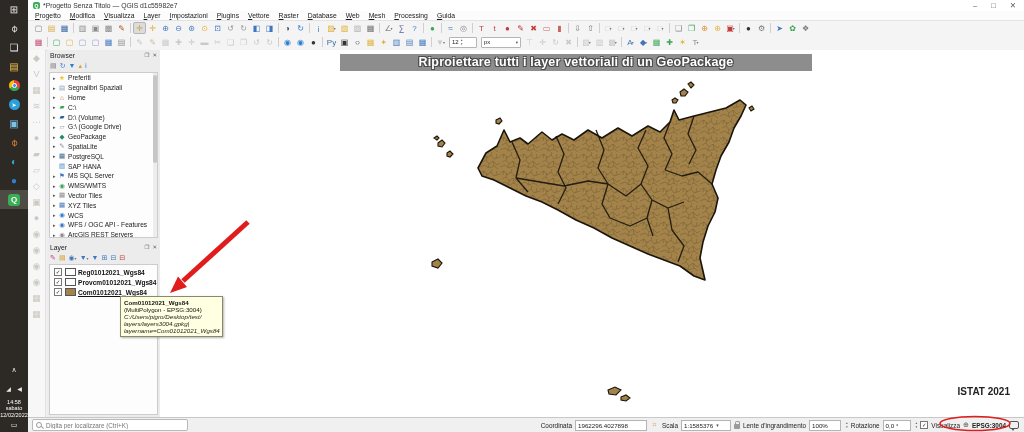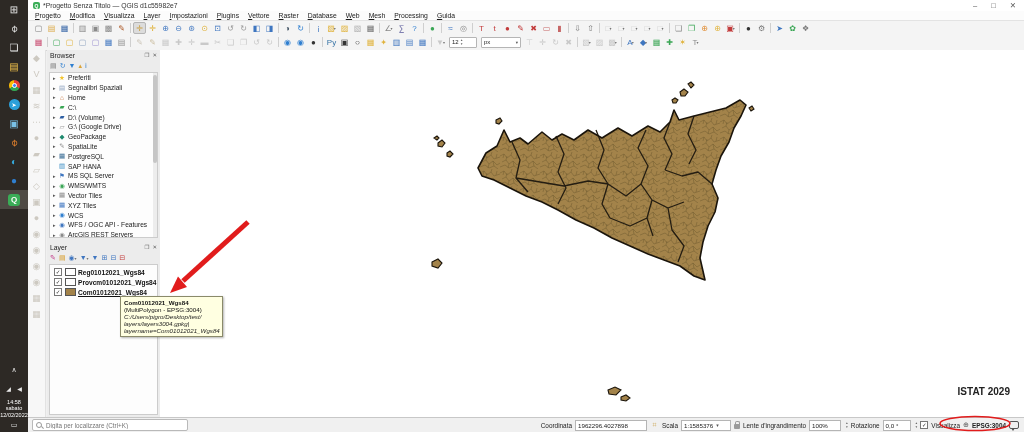--- a/index.html
+++ b/index.html
@@ -508,22 +508,23 @@
             <path d="M318,118 L326,103 L337,96 L344,80 L350,92 L360,88 L368,94 L382,82 L392,90 L402,84 L414,90 L428,80 L442,88 L458,78 L472,86 L488,76 L500,82 L510,72 L514,60 L519,70 L534,66 L550,62 L566,58 L580,50 L586,55 L581,66 L574,78 L569,92 L561,106 L556,120 L552,134 L558,148 L555,162 L548,176 L543,192 L540,208 L545,230 L534,226 L520,216 L504,210 L488,204 L470,196 L452,188 L434,178 L416,170 L398,160 L382,152 L366,146 L350,138 L334,130 L322,126 Z" fill="none" stroke-width="1.6" stroke-linejoin="round" stroke="#1a140b"></path>
           </g>
           <g fill="#a3834a">
             <path d="M520,42 l4,-3 l4,3 l-3,4 l-4,0 Z M528,34 l3,-2 l3,3 l-3,3 Z M512,50 l3,-2 l3,2 l-2,3 l-3,0 Z M589,58 l3,-2 l2,3 l-3,2 Z" stroke-width="1.1" stroke="#1a140b"></path>
             <path d="M336,70 l4,-2 l2,3 l-3,3 l-3,-1 Z" stroke-width="1.1" stroke="#1a140b"></path>
             <path d="M278,93 l4,-3 l3,3 l-3,4 l-4,-1 Z M287,103 l3,-2 l3,3 l-3,3 l-3,-1 Z M274,88 l3,-2 l2,2 l-2,2 Z" stroke-width="1.1" stroke="#1a140b"></path>
             <path d="M272,212 l6,-3 l4,4 l-4,5 l-6,-2 Z" stroke-width="1.1" stroke="#1a140b"></path>
             <path d="M448,340 l7,-3 l6,3 l-5,5 l-7,-1 Z M461,347 l5,-2 l4,3 l-4,3 l-5,-1 Z" stroke-width="1.1" stroke="#1a140b"></path>
           </g>
         </svg>
+        <div id="banner">Riproiettare tutti i layer vettoriali di un GeoPackage</div>
         <div id="credits">
-          <div id="credit1">ISTAT 2029</div>
+          <div id="credit1">ISTAT 2021</div>
         </div>
       </div>
     </div>
 
     <div id="statusbar">
       <div id="locator">
         <span class="mag"></span>
         <input placeholder="Digita per localizzare (Ctrl+K)" style="">
       </div>
       <div id="status-right">

